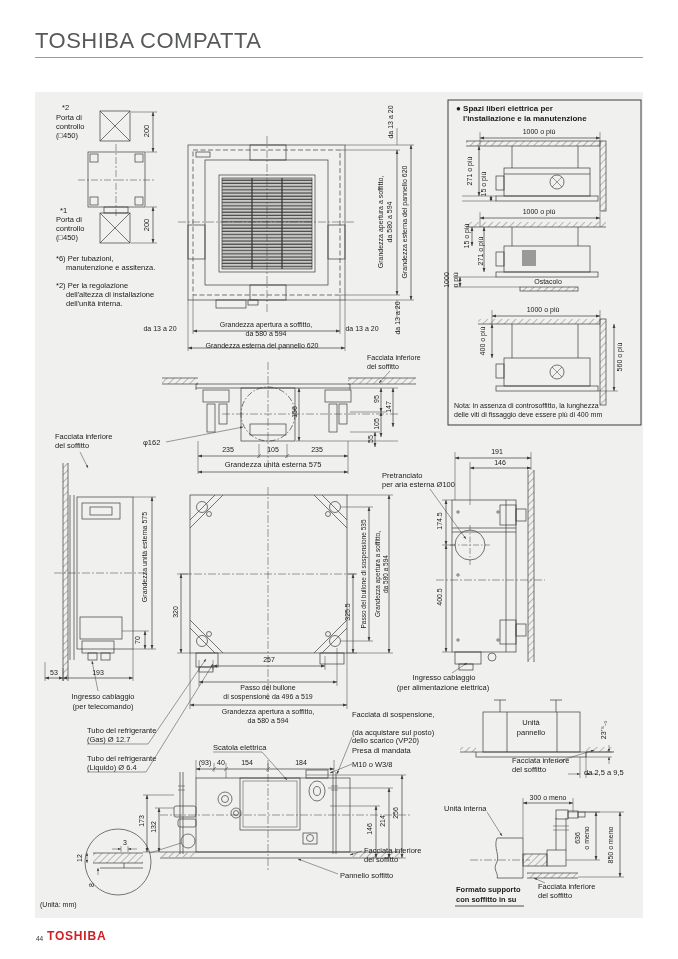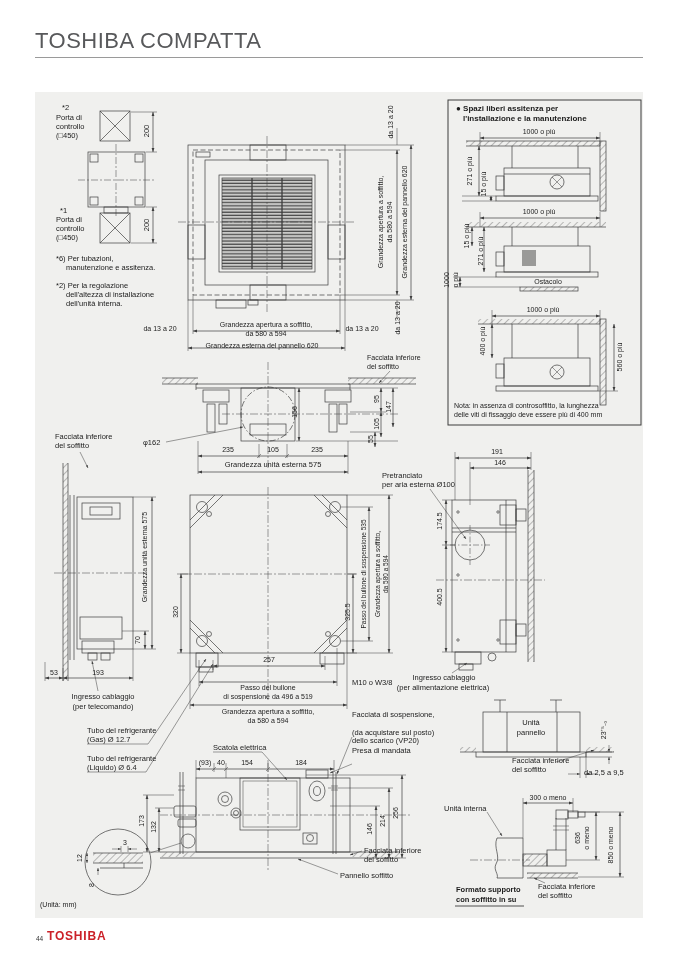--- a/index.html
+++ b/index.html
@@ -353,21 +353,21 @@
   <div class="lb rot s7" style="left:405px;top:222px">Grandezza esterna del pannello 620</div>
   <div class="lb rot s7" style="left:398px;top:318px">da 13 a 20</div>
   <div class="lb cx s7" style="left:160px;top:325px">da 13 a 20</div>
   <div class="lb cx s7" style="left:266px;top:321px">Grandezza apertura a soffitto,</div>
   <div class="lb cx s7" style="left:266px;top:330px">da 580 a 594</div>
   <div class="lb cx s7" style="left:362px;top:325px">da 13 a 20</div>
   <div class="lb cx s7" style="left:262px;top:342px">Grandezza esterna del pannello 620</div>
   <div class="lb s7" style="left:367px;top:354px">Facciata inferiore</div>
   <div class="lb s7" style="left:367px;top:363px">del soffitto</div>
 
-  <div class="lb b" style="left:456px;top:104px;font-size:8px">● Spazi liberi assitenza per</div>
+  <div class="lb b" style="left:456px;top:104px;font-size:8px">● Spazi liberi elettrica per</div>
   <div class="lb b" style="left:463px;top:114px;font-size:8px">l'installazione e la manutenzione</div>
   <div class="lb cx s7" style="left:539px;top:128px">1000 o più</div>
   <div class="lb rot s7" style="left:470px;top:171px">271 o più</div>
   <div class="lb rot s7" style="left:484px;top:184px">15 o più</div>
   <div class="lb cx s7" style="left:539px;top:208px">1000 o più</div>
   <div class="lb rot s7" style="left:467px;top:236px">15 o più</div>
   <div class="lb rot s7" style="left:481px;top:251px">271 o più</div>
   <div class="lb rot s7" style="left:452px;top:280px">
     <div>1000</div>
     <div>o più</div>
@@ -420,21 +420,21 @@
   <div class="lb rot s7" style="left:440px;top:597px">400.5</div>
   <div class="lb cx" style="left:444px;top:673px">Ingresso cablaggio</div>
   <div class="lb cx" style="left:443px;top:683px">(per alimentazione elettrica)</div>
 
   <div class="lb" style="left:87px;top:726px">Tubo del refrigerante</div>
   <div class="lb" style="left:87px;top:735px">(Gas) Ø 12.7</div>
   <div class="lb" style="left:87px;top:754px">Tubo del refrigerante</div>
   <div class="lb" style="left:87px;top:763px">(Liquido) Ø 6.4</div>
   <div class="lb" style="left:213px;top:743px">Scatola elettrica</div>
   <div class="lb" style="left:352px;top:710px">Facciata di sospensione,</div>
-  <div class="lb" style="left:352px;top:678px">M10 o W3/8</div>
+  <div class="lb" style="left:352px;top:760px">M10 o W3/8</div>
   <div class="lb" style="left:352px;top:728px">(da acquistare sul posto)</div>
   <div class="lb" style="left:352px;top:746px">Presa di mandata</div>
   <div class="lb" style="left:352px;top:736px">dello scarico (VP20)</div>
   <div class="lb cx s7" style="left:205px;top:759px">(93)</div>
   <div class="lb cx s7" style="left:221px;top:759px">40</div>
   <div class="lb cx s7" style="left:247px;top:759px">154</div>
   <div class="lb cx s7" style="left:301px;top:759px">184</div>
   <div class="lb rot s7" style="left:142px;top:821px">173</div>
   <div class="lb rot s7" style="left:154px;top:827px">132</div>
   <div class="lb rot s7" style="left:370px;top:829px">146</div>

